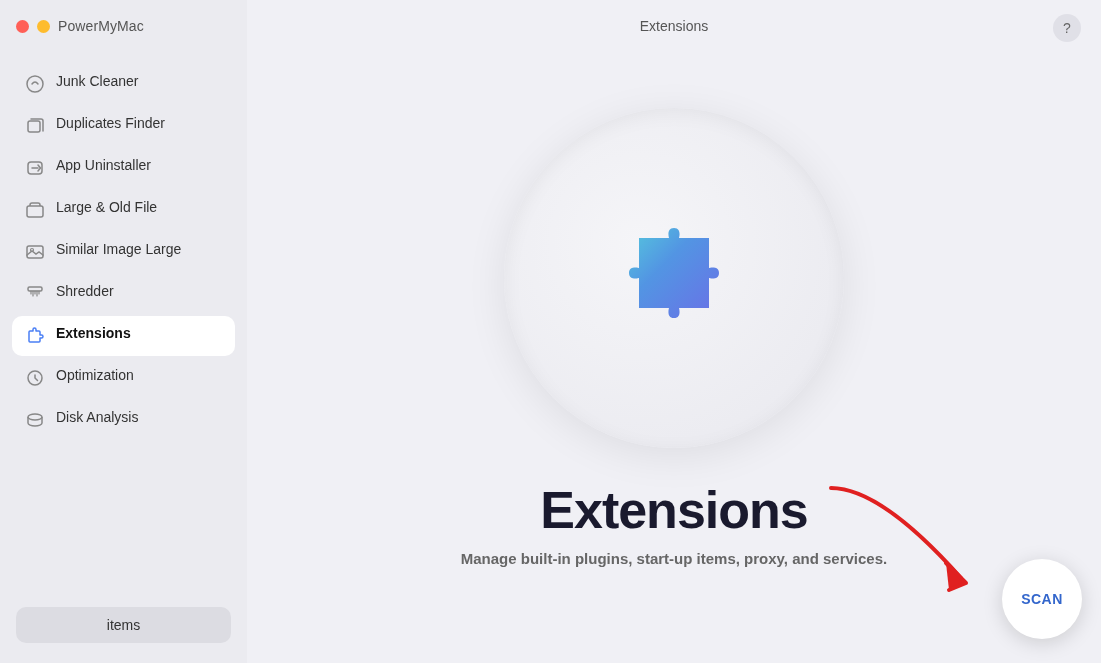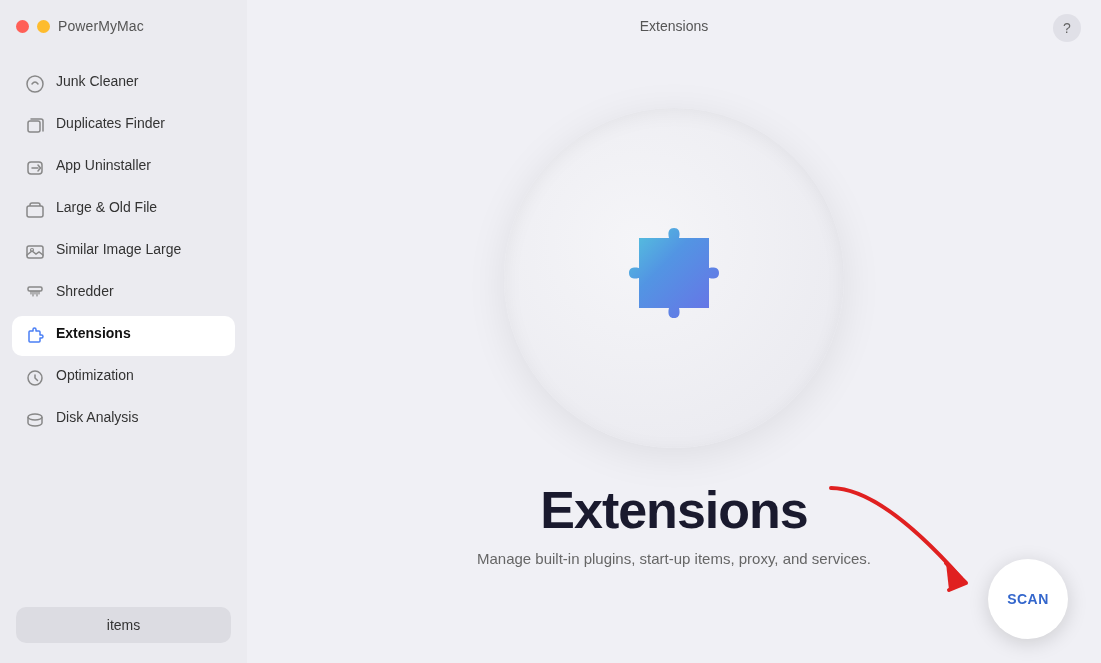--- a/index.html
+++ b/index.html
@@ -178,21 +178,21 @@
       font-size: 52px;
       font-weight: 800;
       color: #1a1a2e;
       letter-spacing: -1px;
       margin-bottom: 10px;
     }
 
     .extensions-subtitle {
       font-size: 15px;
       color: #666;
-      font-weight: 400;
+      font-weight: 700;
     }
 
     .scan-button {
       width: 80px;
       height: 80px;
       border-radius: 50%;
       background: #ffffff;
       box-shadow: 0 4px 20px rgba(0,0,0,0.15);
       display: flex;
       align-items: center;
@@ -354,16 +354,16 @@
     </div>
 
     <h1 class="extensions-title">Extensions</h1>
     <p class="extensions-subtitle">Manage built-in plugins, start-up items, proxy, and services.</p>
 
     <svg style="position:absolute; bottom:55px; right:100px; width:200px; height:140px;" viewBox="0 0 200 140" fill="none" xmlns="http://www.w3.org/2000/svg">
       <path d="M30 20 Q80 20 160 110" stroke="#e02020" stroke-width="4" stroke-linecap="round" fill="none"></path>
       <path d="M145 95 L165 115 L148 122" stroke="#e02020" stroke-width="4" stroke-linecap="round" stroke-linejoin="round" fill="#e02020"></path>
     </svg>
 
-    <div class="scan-button" style="width:80px;height:80px;border-radius:50%;background:#fff;box-shadow:0 4px 20px rgba(0,0,0,0.15);display:flex;align-items:center;justify-content:center;font-size:14px;font-weight:700;color:#3366cc;cursor:pointer;letter-spacing:0.5px;position:absolute;bottom:24px;right:33px;">SCAN</div>
+    <div class="scan-button" style="width:80px;height:80px;border-radius:50%;background:#fff;box-shadow:0 4px 20px rgba(0,0,0,0.15);display:flex;align-items:center;justify-content:center;font-size:14px;font-weight:700;color:#3366cc;cursor:pointer;letter-spacing:0.5px;position:absolute;bottom:24px;right:19px;">SCAN</div>
 
   </div>
 </div>
 
 </body></html>

